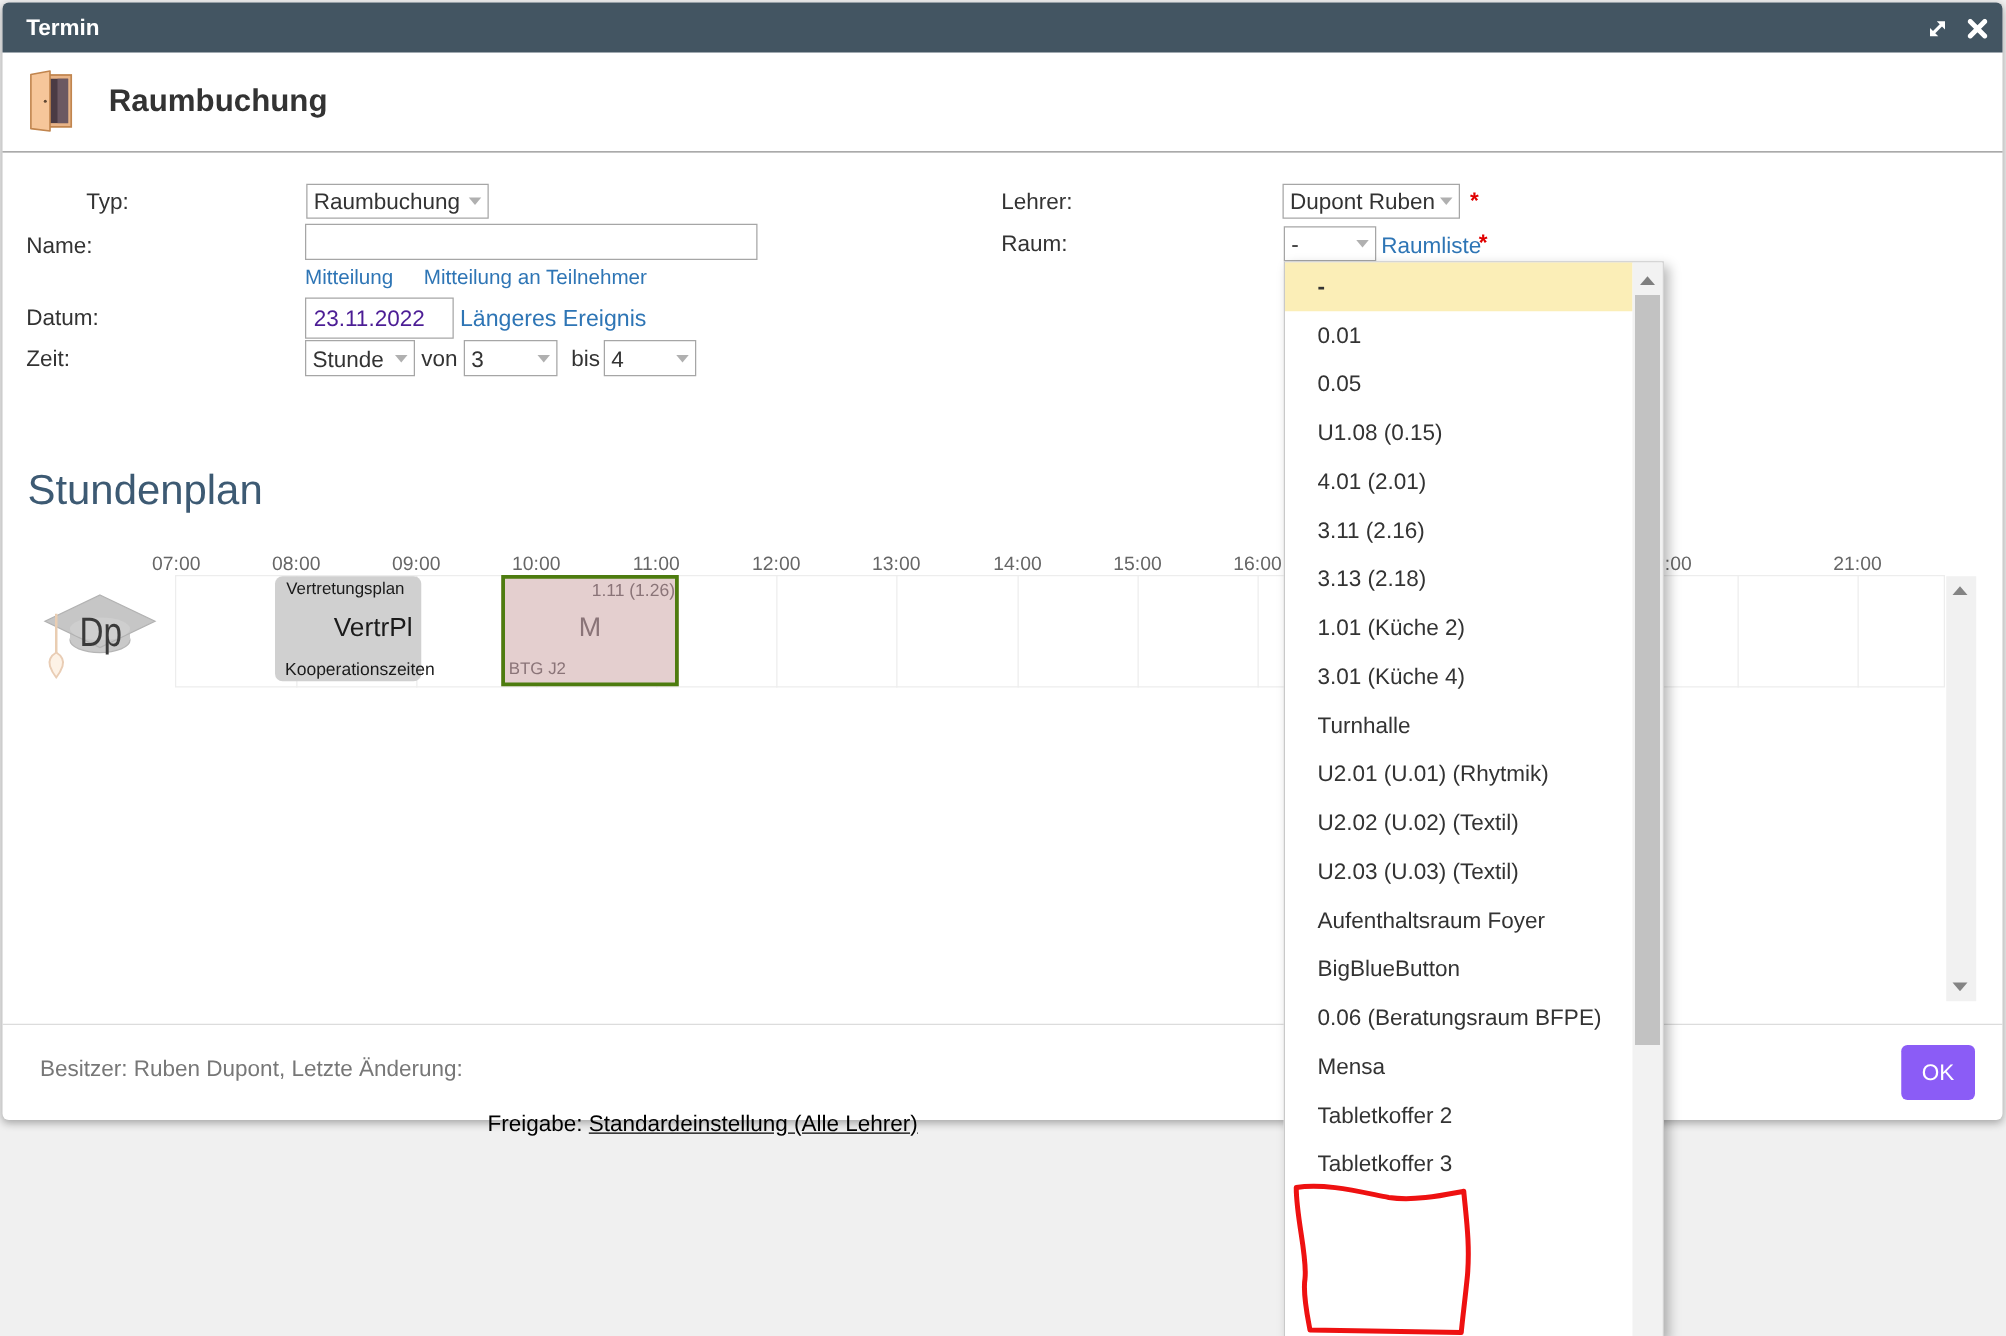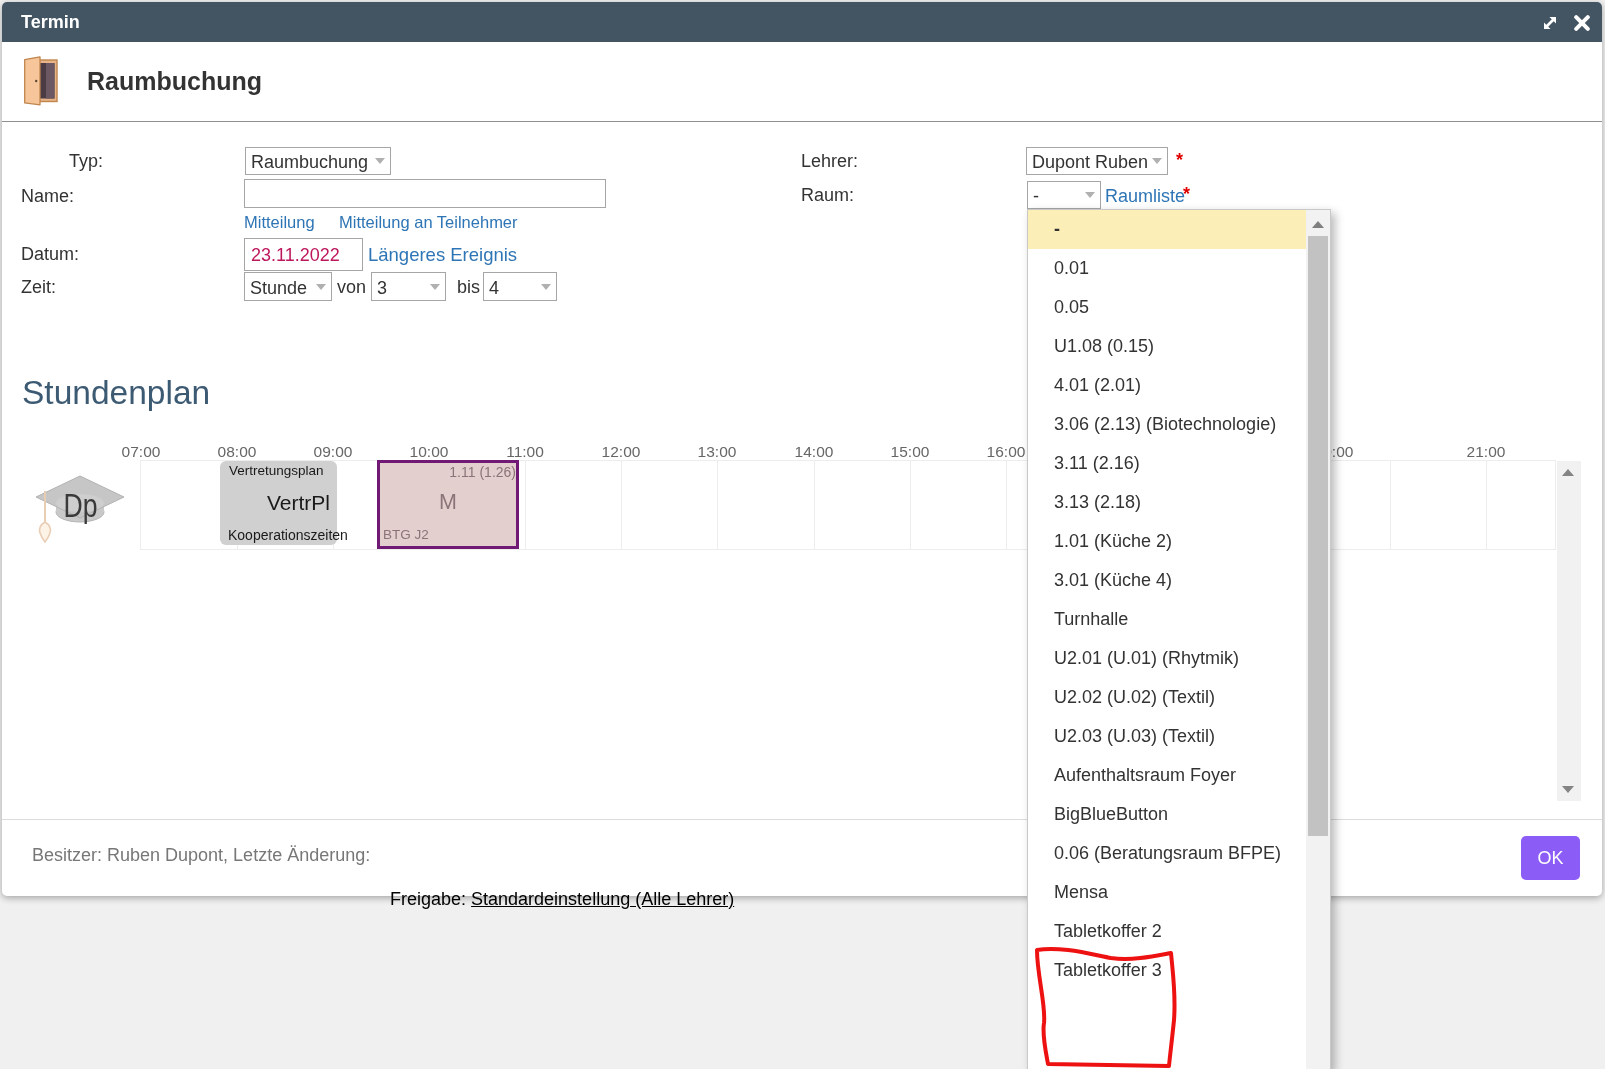--- a/index.html
+++ b/index.html
@@ -51,21 +51,21 @@
   <div class="lbl" style="left:21px;top:150.5px;margin-left:48px;">Typ:</div>
   <div class="sel" style="left:245px;top:147px;width:146px;height:28px;">
       <span class="tx">Raumbuchung</span>
       <span class="ar"></span>
     </div>
   <div class="lbl" style="left:21px;top:185.5px;">Name:</div>
   <div class="inp" style="left:244px;top:179px;width:362px;height:29px;"></div>
   <div class="lnk" style="left:244px;top:213px;font-size:16.5px;">Mitteilung</div>
   <div class="lnk" style="left:339px;top:213px;font-size:16.5px;">Mitteilung an Teilnehmer</div>
   <div class="lbl" style="left:21px;top:243.5px;">Datum:</div>
-  <div class="inp" style="left:244px;top:238px;width:119px;height:33px;font-size:18px;color:#be185d;">
+  <div class="inp" style="left:244px;top:238px;width:119px;height:33px;font-size:18px;color:#4c1d95;">
       <span style="position:absolute;left:6px;top:50%;transform:translateY(-50%);">23.11.2022</span>
     </div>
   <div class="lnk" style="left:368px;top:244px;font-size:18.5px;">Längeres Ereignis</div>
   <div class="lbl" style="left:21px;top:276.5px;">Zeit:</div>
   <div class="sel" style="left:244px;top:272px;width:88px;height:29px;">
       <span class="tx">Stunde</span>
       <span class="ar"></span>
     </div>
   <div class="lbl" style="left:337px;top:276.5px;">von</div>
   <div class="sel" style="left:371px;top:272px;width:75px;height:29px;">
@@ -141,39 +141,38 @@
   <path d="M15 54 C 10.5 56.5, 8.5 61, 10 65 C 11 68, 13 71.5, 15 74 C 17 71.5, 19 68, 20 65 C 21.5 61, 19.5 56.5, 15 54 Z" fill="#fdf2e6" stroke="#e9cdb5" stroke-width="1.6"></path>
   <text x="50.5" y="49" text-anchor="middle" font-size="33" fill="#3a3a3a" font-family="Liberation Sans, sans-serif" textLength="34" lengthAdjust="spacingAndGlyphs">Dp</text>
 </svg>
 
 <div class="abs" style="left:220px;top:461px;width:117px;height:84px;background:#d0d0d0;border-radius:6px;">
   <div class="abs" style="left:9px;top:2px;font-size:13.5px;color:#1a1a1a;">Vertretungsplan</div>
   <div class="abs" style="left:0;right:0;top:30px;text-align:center;font-size:21px;color:#1a1a1a;margin-left:40px;">VertrPl</div>
   <div class="abs" style="left:8px;top:66px;font-size:14px;color:#1a1a1a;">Kooperationszeiten</div>
 </div>
 
-<div class="abs" style="left:377px;top:460px;width:142px;height:89px;background:#e4cfcf;border:3px solid #701a75;">
+<div class="abs" style="left:401px;top:460px;width:142px;height:89px;background:#e4cfcf;border:3px solid #4d7c0f;">
   <div class="abs" style="right:0px;top:1px;font-size:14px;color:#8a7478;">1.11 (1.26)</div>
   <div class="abs" style="left:0;right:0;top:26.5px;text-align:center;font-size:21.5px;color:#8a7478;">M</div>
   <div class="abs" style="left:3px;top:64px;font-size:13.5px;color:#8a7478;">BTG J2</div>
 </div>
 
 <div class="abs" style="left:1557px;top:461px;width:24px;height:340px;background:#f1f1f1;">
   <div style="position:absolute;left:5px;top:8px;width:0;height:0;border-left:6.5px solid transparent;border-right:6.5px solid transparent;border-bottom:7px solid #848484;"></div>
   <div style="position:absolute;left:5px;bottom:8px;width:0;height:0;border-left:6.5px solid transparent;border-right:6.5px solid transparent;border-top:7px solid #848484;"></div>
 </div>
 
 <div class="abs" style="left:1027px;top:209px;width:304px;height:861px;background:#fff;border:1px solid #c9c9c9;box-shadow:4px 4px 9px rgba(0,0,0,0.28);">
   <div style="position:absolute;left:0;top:0;right:24px;">
     <div class="item" style="background:#fbeeb7;font-weight:bold;">-</div>
     <div class="item">0.01</div>
     <div class="item">0.05</div>
     <div class="item">U1.08 (0.15)</div>
     <div class="item">4.01 (2.01)</div>
-    <div class="item">3.06 (2.13) (Biotechnologie)</div>
     <div class="item">3.11 (2.16)</div>
     <div class="item">3.13 (2.18)</div>
     <div class="item">1.01 (Küche 2)</div>
     <div class="item">3.01 (Küche 4)</div>
     <div class="item">Turnhalle</div>
     <div class="item">U2.01 (U.01) (Rhytmik)</div>
     <div class="item">U2.02 (U.02) (Textil)</div>
     <div class="item">U2.03 (U.03) (Textil)</div>
     <div class="item">Aufenthaltsraum Foyer</div>
     <div class="item">BigBlueButton</div>

